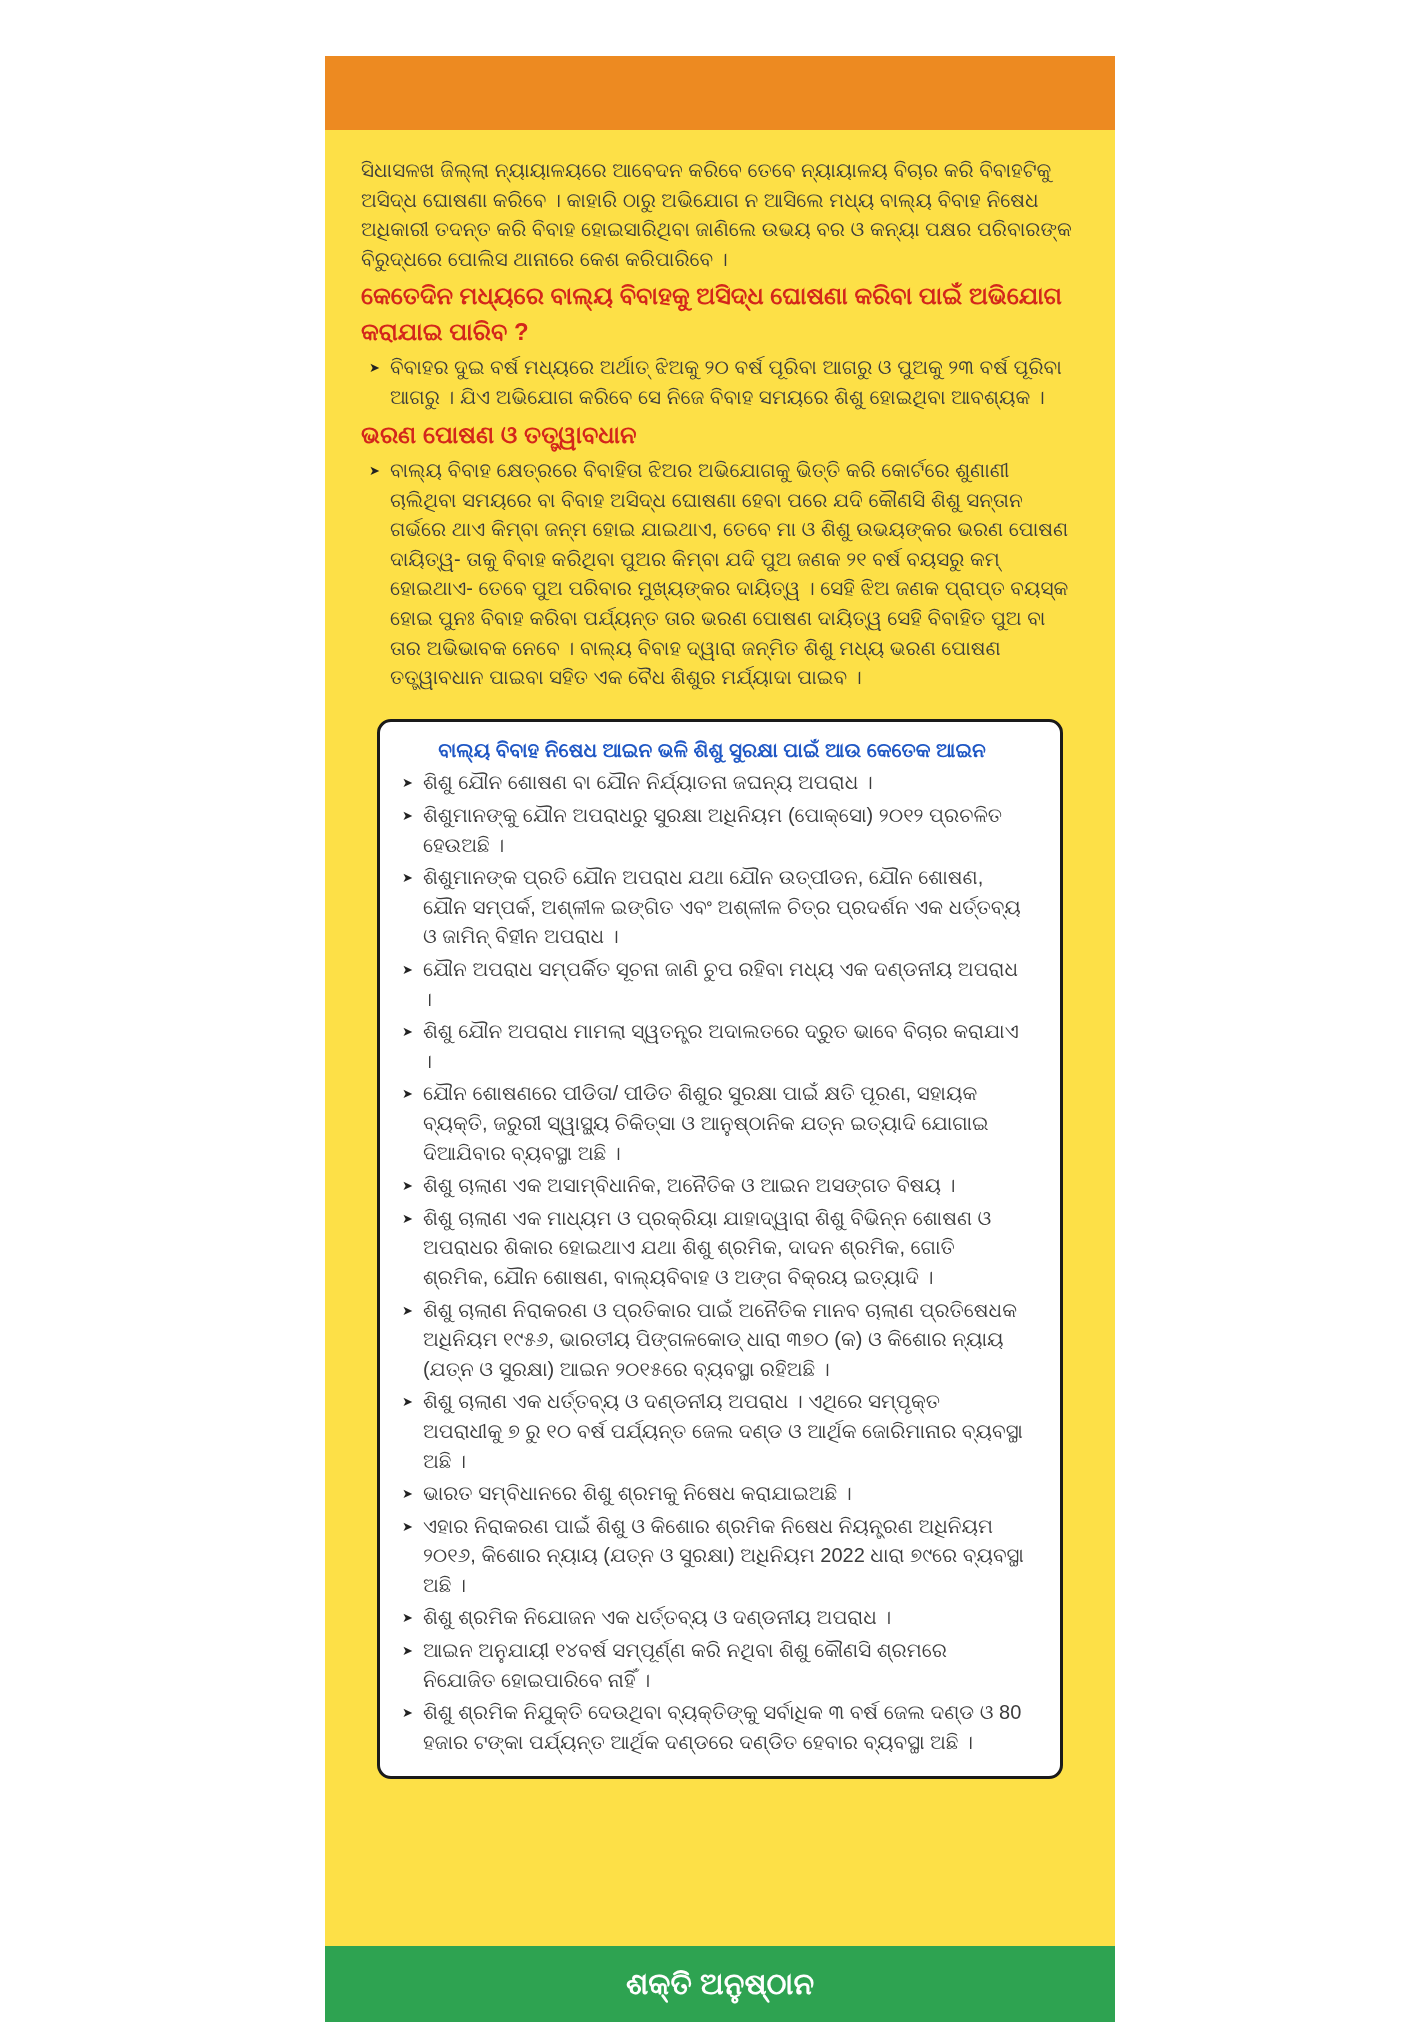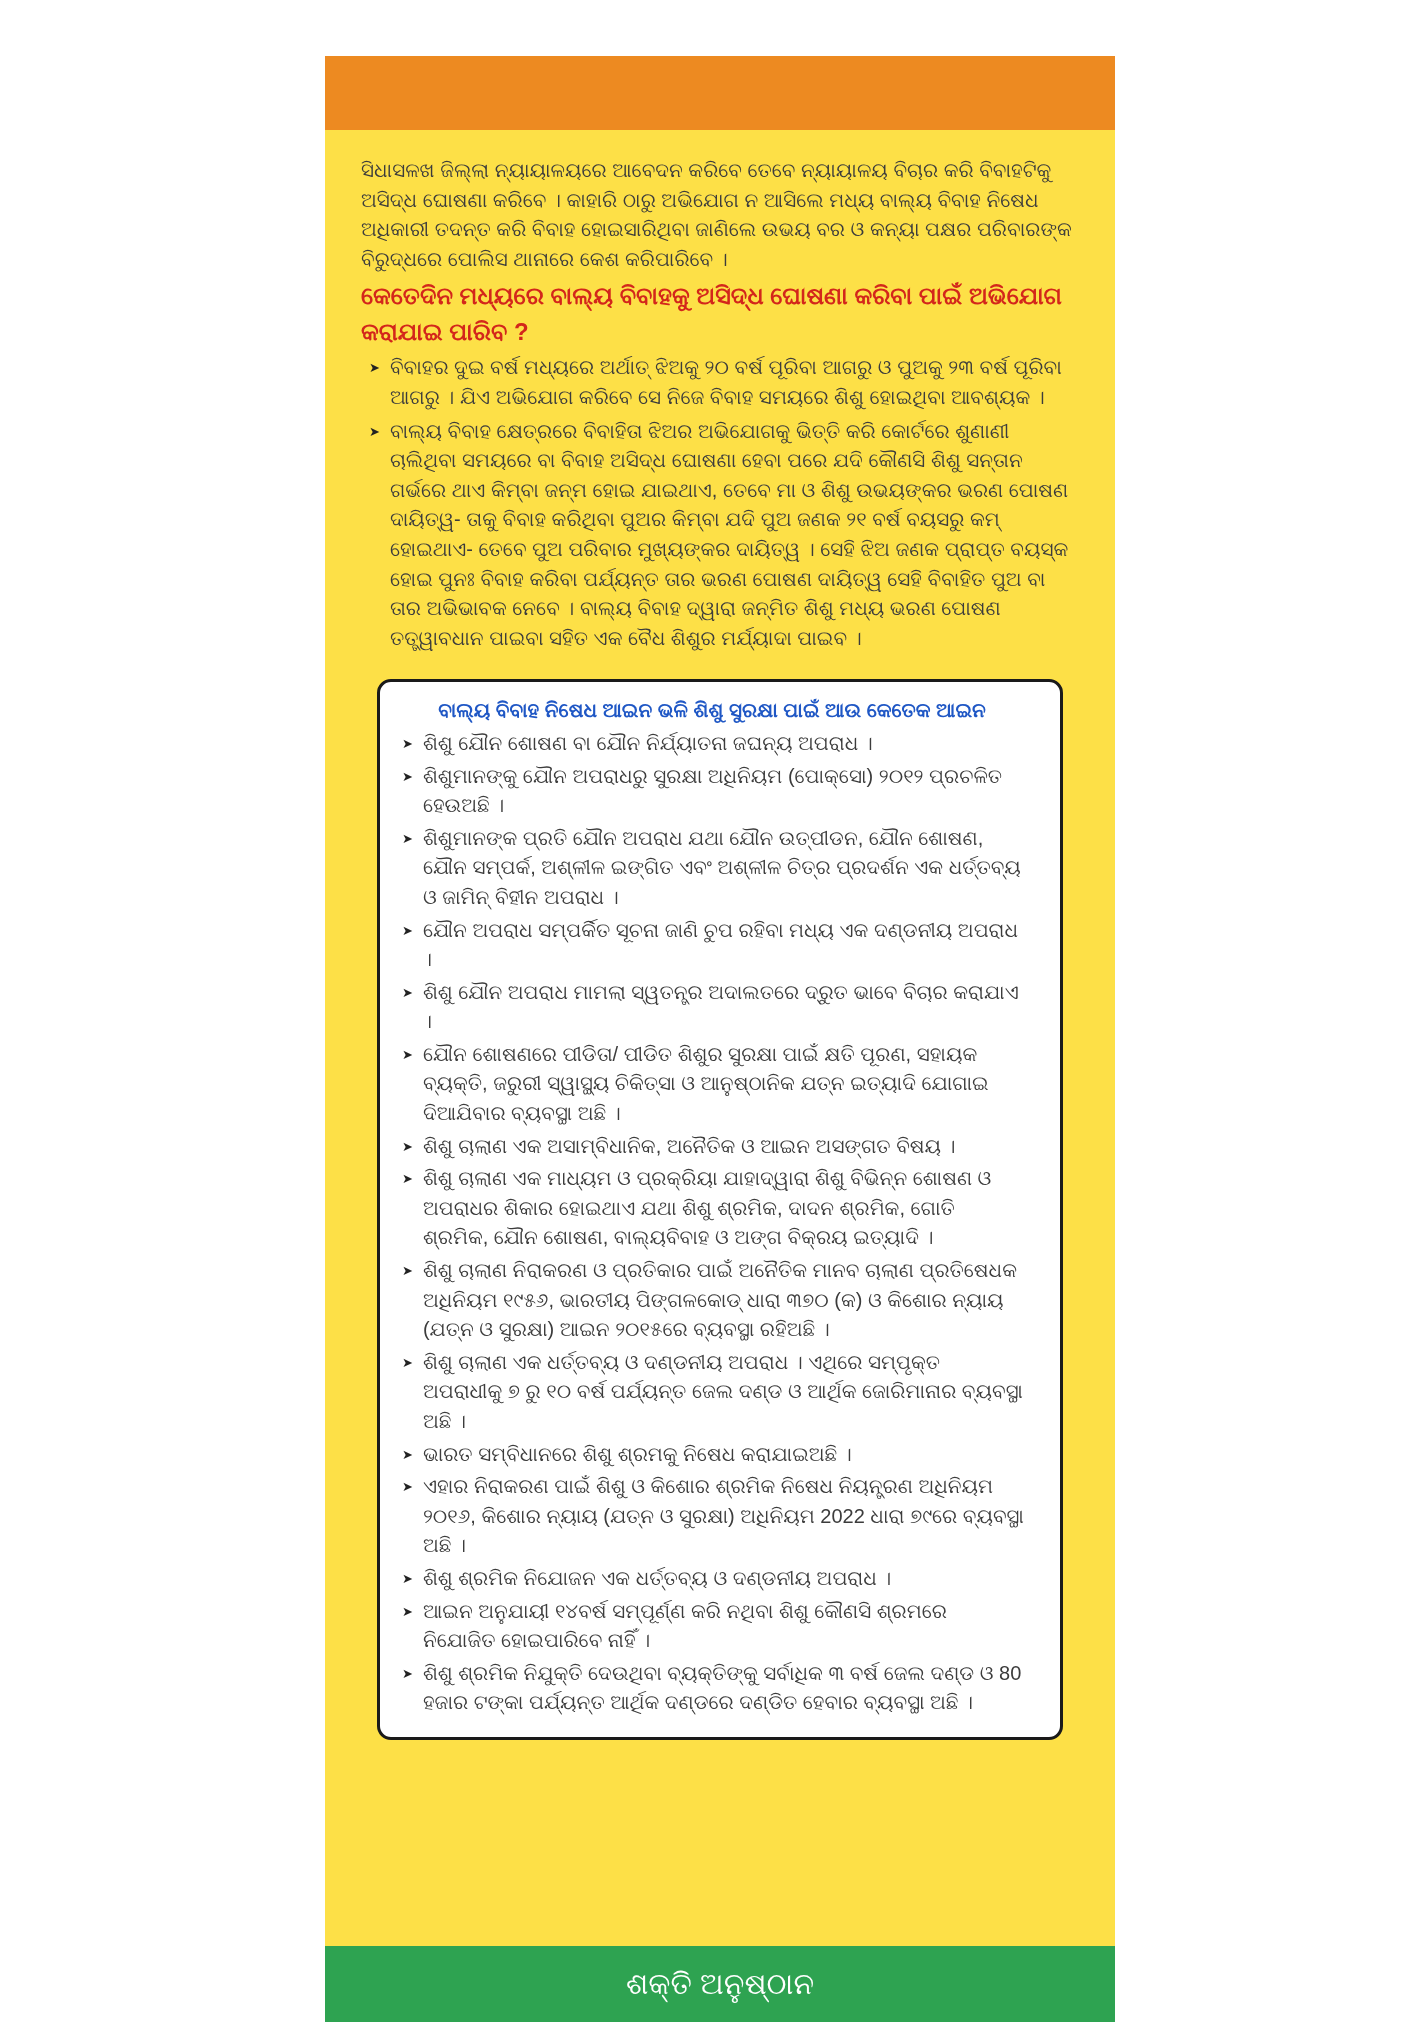--- a/index.html
+++ b/index.html
@@ -68,41 +68,42 @@
     position: absolute;
     left: 0; bottom: 0;
     width: 100%; height: 76px;
     background: #2ea351;
     display: flex;
     align-items: center;
     justify-content: center;
   }
   .green-bar .footer-text {
     color: #ffffff;
-    font-weight: normal;
+    font-weight: bold;
     font-size: 30px;
   }
 </style>
 </head>
 <body>
 
 <div class="pamphlet">
 
   <div class="orange-bar"></div>
 
   <div class="content">
 
     <p class="body-text">ସିଧାସଳଖ ଜିଲ୍ଲା ନ୍ୟାୟାଳୟରେ ଆବେଦନ କରିବେ ତେବେ ନ୍ୟାୟାଳୟ ବିଚାର କରି ବିବାହଟିକୁ ଅସିଦ୍ଧ ଘୋଷଣା କରିବେ । କାହାରି ଠାରୁ ଅଭିଯୋଗ ନ ଆସିଲେ ମଧ୍ୟ ବାଲ୍ୟ ବିବାହ ନିଷେଧ ଅଧିକାରୀ ତଦନ୍ତ କରି ବିବାହ ହୋଇସାରିଥିବା ଜାଣିଲେ ଉଭୟ ବର ଓ କନ୍ୟା ପକ୍ଷର ପରିବାରଙ୍କ ବିରୁଦ୍ଧରେ ପୋଲିସ ଥାନାରେ କେଶ କରିପାରିବେ ।</p>
 
     <h3 class="red-heading">କେତେଦିନ ମଧ୍ୟରେ ବାଲ୍ୟ ବିବାହକୁ ଅସିଦ୍ଧ ଘୋଷଣା କରିବା ପାଇଁ ଅଭିଯୋଗ କରାଯାଇ ପାରିବ ?</h3>
     <div class="bullet">
       <span class="arrow">➤</span>
       <span class="btext">ବିବାହର ଦୁଇ ବର୍ଷ ମଧ୍ୟରେ ଅର୍ଥାତ୍ ଝିଅକୁ ୨୦ ବର୍ଷ ପୂରିବା ଆଗରୁ ଓ ପୁଅକୁ ୨୩ ବର୍ଷ ପୂରିବା ଆଗରୁ । ଯିଏ ଅଭିଯୋଗ କରିବେ ସେ ନିଜେ ବିବାହ ସମୟରେ ଶିଶୁ ହୋଇଥିବା ଆବଶ୍ୟକ ।</span>
     </div>
 
+    <h3 class="red-heading">ଭରଣ ପୋଷଣ ଓ ତତ୍ତ୍ୱାବଧାନ</h3>
     <div class="bullet">
       <span class="arrow">➤</span>
       <span class="btext">ବାଲ୍ୟ ବିବାହ କ୍ଷେତ୍ରରେ ବିବାହିତା ଝିଅର ଅଭିଯୋଗକୁ ଭିତ୍ତି କରି କୋର୍ଟରେ ଶୁଣାଣୀ ଚାଲିଥିବା ସମୟରେ ବା ବିବାହ ଅସିଦ୍ଧ ଘୋଷଣା ହେବା ପରେ ଯଦି କୌଣସି ଶିଶୁ ସନ୍ତାନ ଗର୍ଭରେ ଥାଏ କିମ୍ବା ଜନ୍ମ ହୋଇ ଯାଇଥାଏ, ତେବେ ମା ଓ ଶିଶୁ ଉଭୟଙ୍କର ଭରଣ ପୋଷଣ ଦାୟିତ୍ୱ- ତାକୁ ବିବାହ କରିଥିବା ପୁଅର କିମ୍ବା ଯଦି ପୁଅ ଜଣକ ୨୧ ବର୍ଷ ବୟସରୁ କମ୍ ହୋଇଥାଏ- ତେବେ ପୁଅ ପରିବାର ମୁଖ୍ୟଙ୍କର ଦାୟିତ୍ୱ । ସେହି ଝିଅ ଜଣକ ପ୍ରାପ୍ତ ବୟସ୍କ ହୋଇ ପୁନଃ ବିବାହ କରିବା ପର୍ଯ୍ୟନ୍ତ ତାର ଭରଣ ପୋଷଣ ଦାୟିତ୍ୱ ସେହି ବିବାହିତ ପୁଅ ବା ତାର ଅଭିଭାବକ ନେବେ । ବାଲ୍ୟ ବିବାହ ଦ୍ୱାରା ଜନ୍ମିତ ଶିଶୁ ମଧ୍ୟ ଭରଣ ପୋଷଣ ତତ୍ତ୍ୱାବଧାନ ପାଇବା ସହିତ ଏକ ବୈଧ ଶିଶୁର ମର୍ଯ୍ୟାଦା ପାଇବ ।</span>
     </div>
 
     <div class="law-box">
       <div class="box-title">ବାଲ୍ୟ ବିବାହ ନିଷେଧ ଆଇନ ଭଳି ଶିଶୁ ସୁରକ୍ଷା ପାଇଁ ଆଉ କେତେକ ଆଇନ</div>
 
       <div class="bullet">
         <span class="arrow">➤</span>

